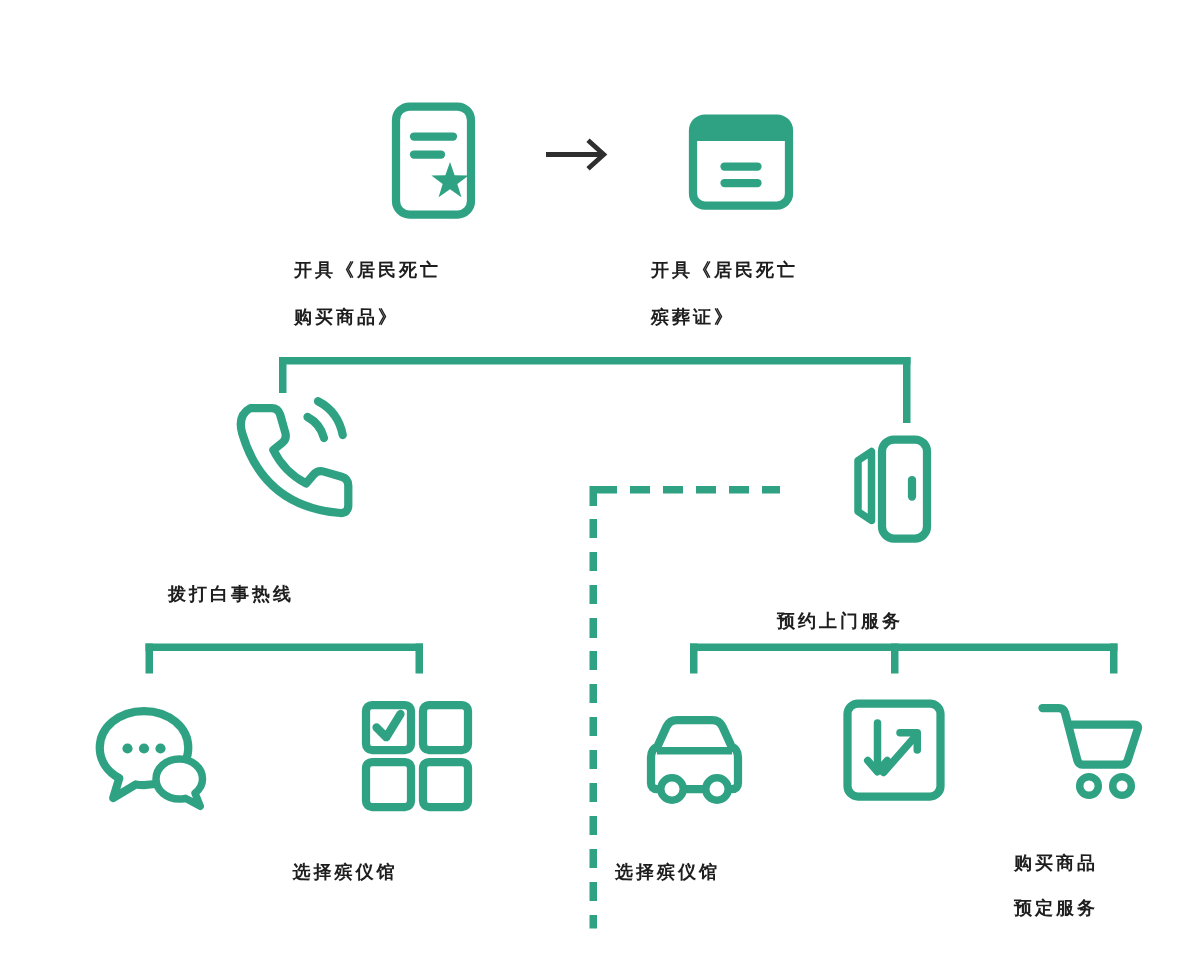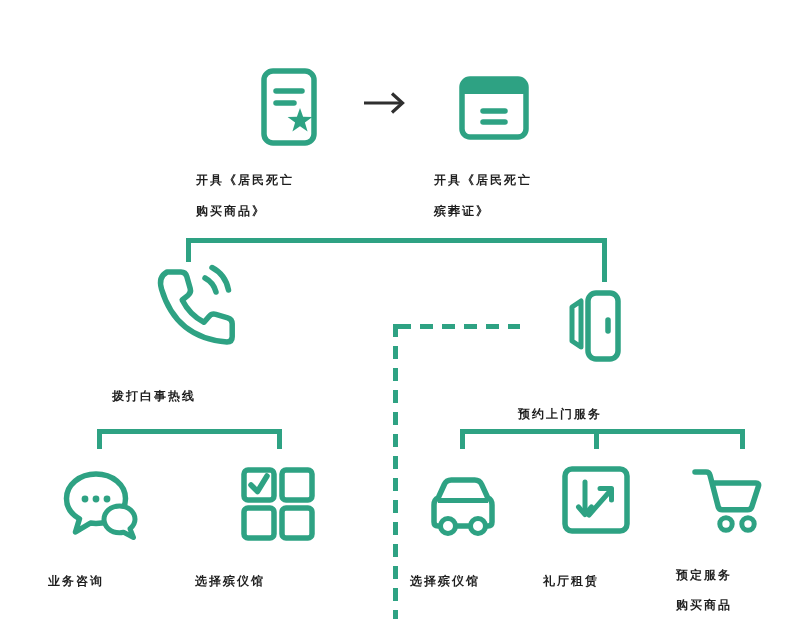--- a/index.html
+++ b/index.html
@@ -99,21 +99,20 @@
 
   <div class="abs icon" style="left:58px; top:464px; width:88px; height:88px;">
     <svg viewBox="0 0 88 88">
       <path d="M38 10 C 21.5 10, 8.5 20.8, 8.5 34.5 C 8.5 43.2, 13.6 50.4, 21.5 54.8 L 17.5 68 L 32.5 59 C 34.3 59.3, 36.1 59.4, 38 59.4 C 54.5 59.4, 67.5 48.2, 67.5 34.5 C 67.5 20.8, 54.5 10, 38 10 Z" fill="none" stroke="currentColor" stroke-width="5.5" stroke-linejoin="round"></path>
       <circle cx="27" cy="35" r="3.4" fill="currentColor"></circle>
       <circle cx="38" cy="35" r="3.4" fill="currentColor"></circle>
       <circle cx="49" cy="35" r="3.4" fill="currentColor"></circle>
       <path d="M61.5 42 C 52.8 42, 46 48, 46 55.3 C 46 62.7, 52.8 68.7, 61.5 68.7 C 62.9 68.7, 64.3 68.5, 65.6 68.2 L 75.5 73.5 L 72 64.8 C 75 62.4, 77 59.1, 77 55.3 C 77 48, 70.2 42, 61.5 42 Z" fill="#ffffff" stroke="currentColor" stroke-width="5" stroke-linejoin="round"></path>
     </svg>
   </div>
-  <div class="abs lbl center" style="left:48px; top:566px; width:105px;">业务咨询</div>
 
   <div class="abs icon" style="left:236px; top:462px; width:84px; height:84px;">
     <svg viewBox="0 0 84 84">
       <rect x="8" y="8" width="30" height="30" rx="4" fill="none" stroke="currentColor" stroke-width="5.5"></rect>
       <rect x="46" y="8" width="30" height="30" rx="4" fill="none" stroke="currentColor" stroke-width="5.5"></rect>
       <rect x="8" y="46" width="30" height="30" rx="4" fill="none" stroke="currentColor" stroke-width="5.5"></rect>
       <rect x="46" y="46" width="30" height="30" rx="4" fill="none" stroke="currentColor" stroke-width="5.5"></rect>
       <polyline points="15,23 21.5,29.5 31,14" fill="none" stroke="currentColor" stroke-width="5.5" stroke-linecap="round" stroke-linejoin="round"></polyline>
     </svg>
   </div>
@@ -131,27 +130,26 @@
 
   <div class="abs icon" style="left:556px; top:460px; width:80px; height:80px;">
     <svg viewBox="0 0 80 80">
       <rect x="9" y="9" width="62" height="62" rx="7" fill="none" stroke="currentColor" stroke-width="5.5"></rect>
       <line x1="29" y1="22" x2="29" y2="53" stroke="currentColor" stroke-width="5" stroke-linecap="round"></line>
       <polyline points="22.5,47 29,54.5 35.5,47" fill="none" stroke="currentColor" stroke-width="5" stroke-linecap="round" stroke-linejoin="round"></polyline>
       <line x1="33" y1="55" x2="55" y2="30" stroke="currentColor" stroke-width="5" stroke-linecap="round"></line>
       <polyline points="44,28.5 55.5,28.5 55.5,40" fill="none" stroke="currentColor" stroke-width="5" stroke-linecap="round" stroke-linejoin="round"></polyline>
     </svg>
   </div>
-  <div class="abs lbl center" style="left:543px; top:566px; width:106px;">礼厅租赁</div>
 
   <div class="abs icon" style="left:688px; top:460px; width:84px; height:90px;">
     <svg viewBox="0 0 84 90">
       <path d="M7 12 h11 q3.2 0 4 3.1 l8.2 31.6 q0.8 3.1 4 3.1 h25.4 q3.2 0 4.2-3 l6.6-20.4 q1.1-3.4-2.5-3.4 H25" fill="none" stroke="currentColor" stroke-width="5.5" stroke-linecap="round" stroke-linejoin="round"></path>
       <circle cx="38" cy="64" r="6.2" fill="none" stroke="currentColor" stroke-width="5"></circle>
       <circle cx="60" cy="64" r="6.2" fill="none" stroke="currentColor" stroke-width="5"></circle>
     </svg>
   </div>
   <div class="abs lbl center" style="left:676px; top:560px; width:108px; line-height:30px;">
+    <div>购买商品</div>
     <div>预定服务</div>
-    <div>购买商品</div>
   </div>
 
 </div>
 
 </body></html>

